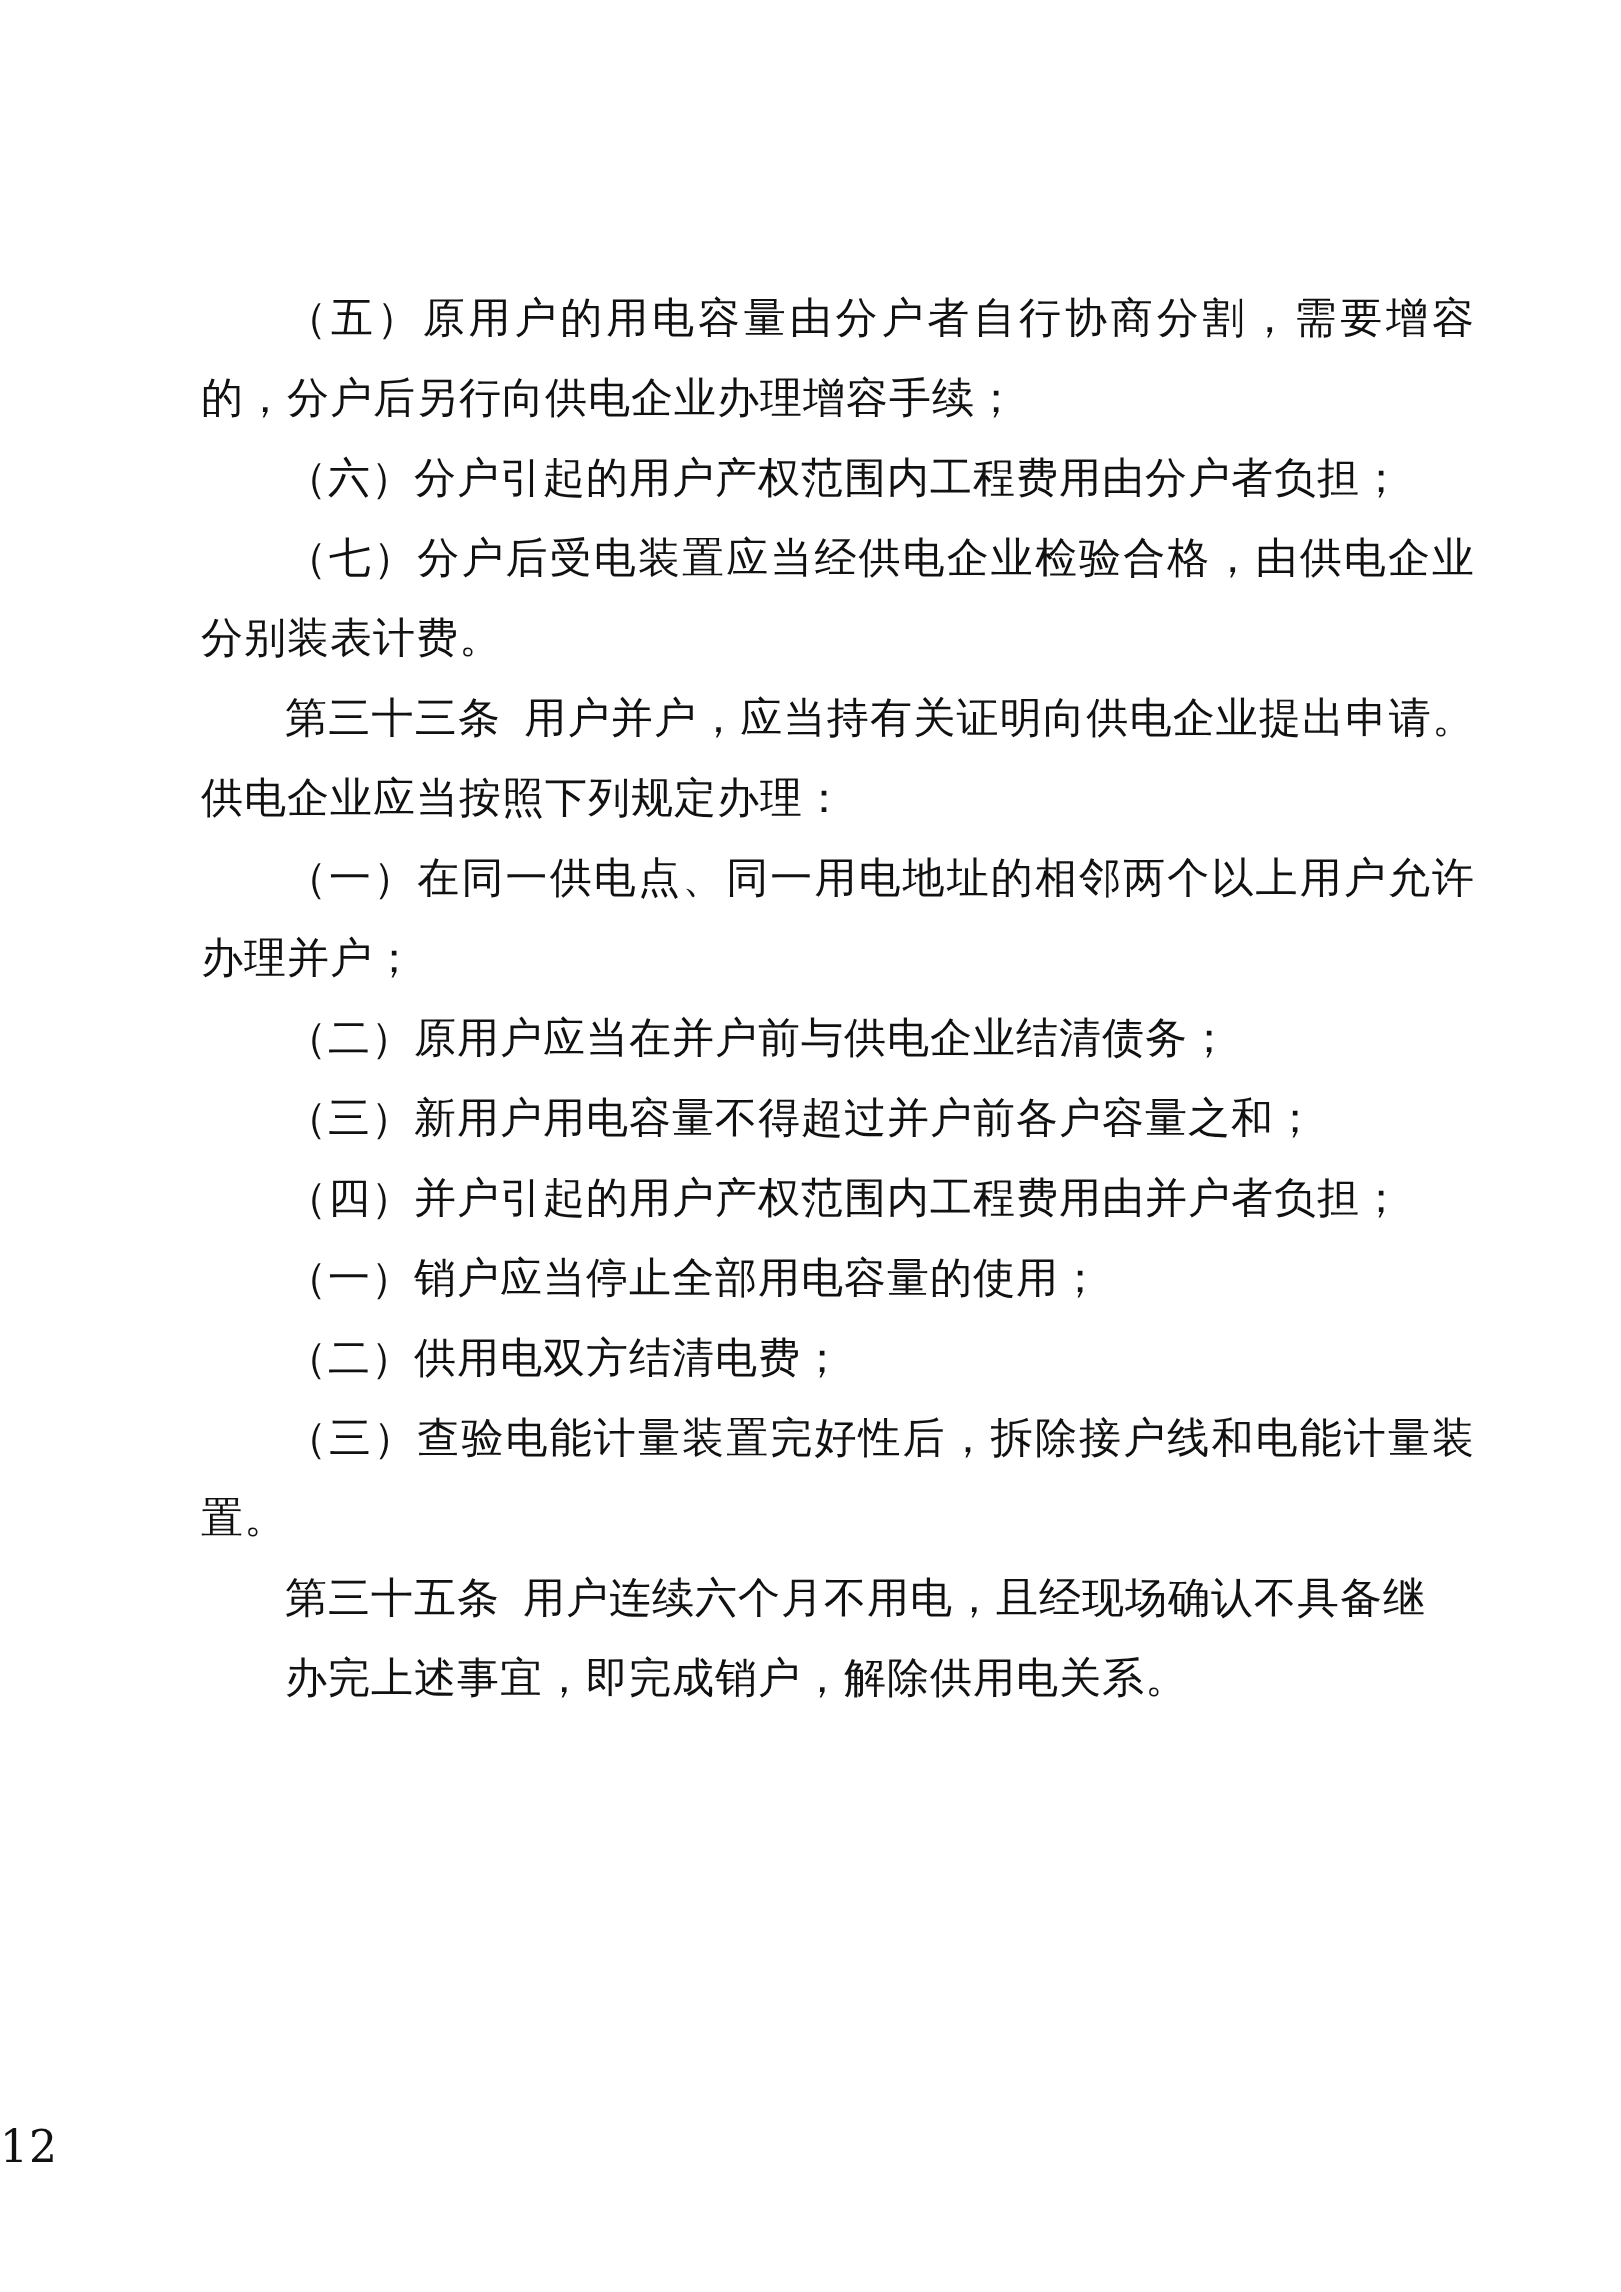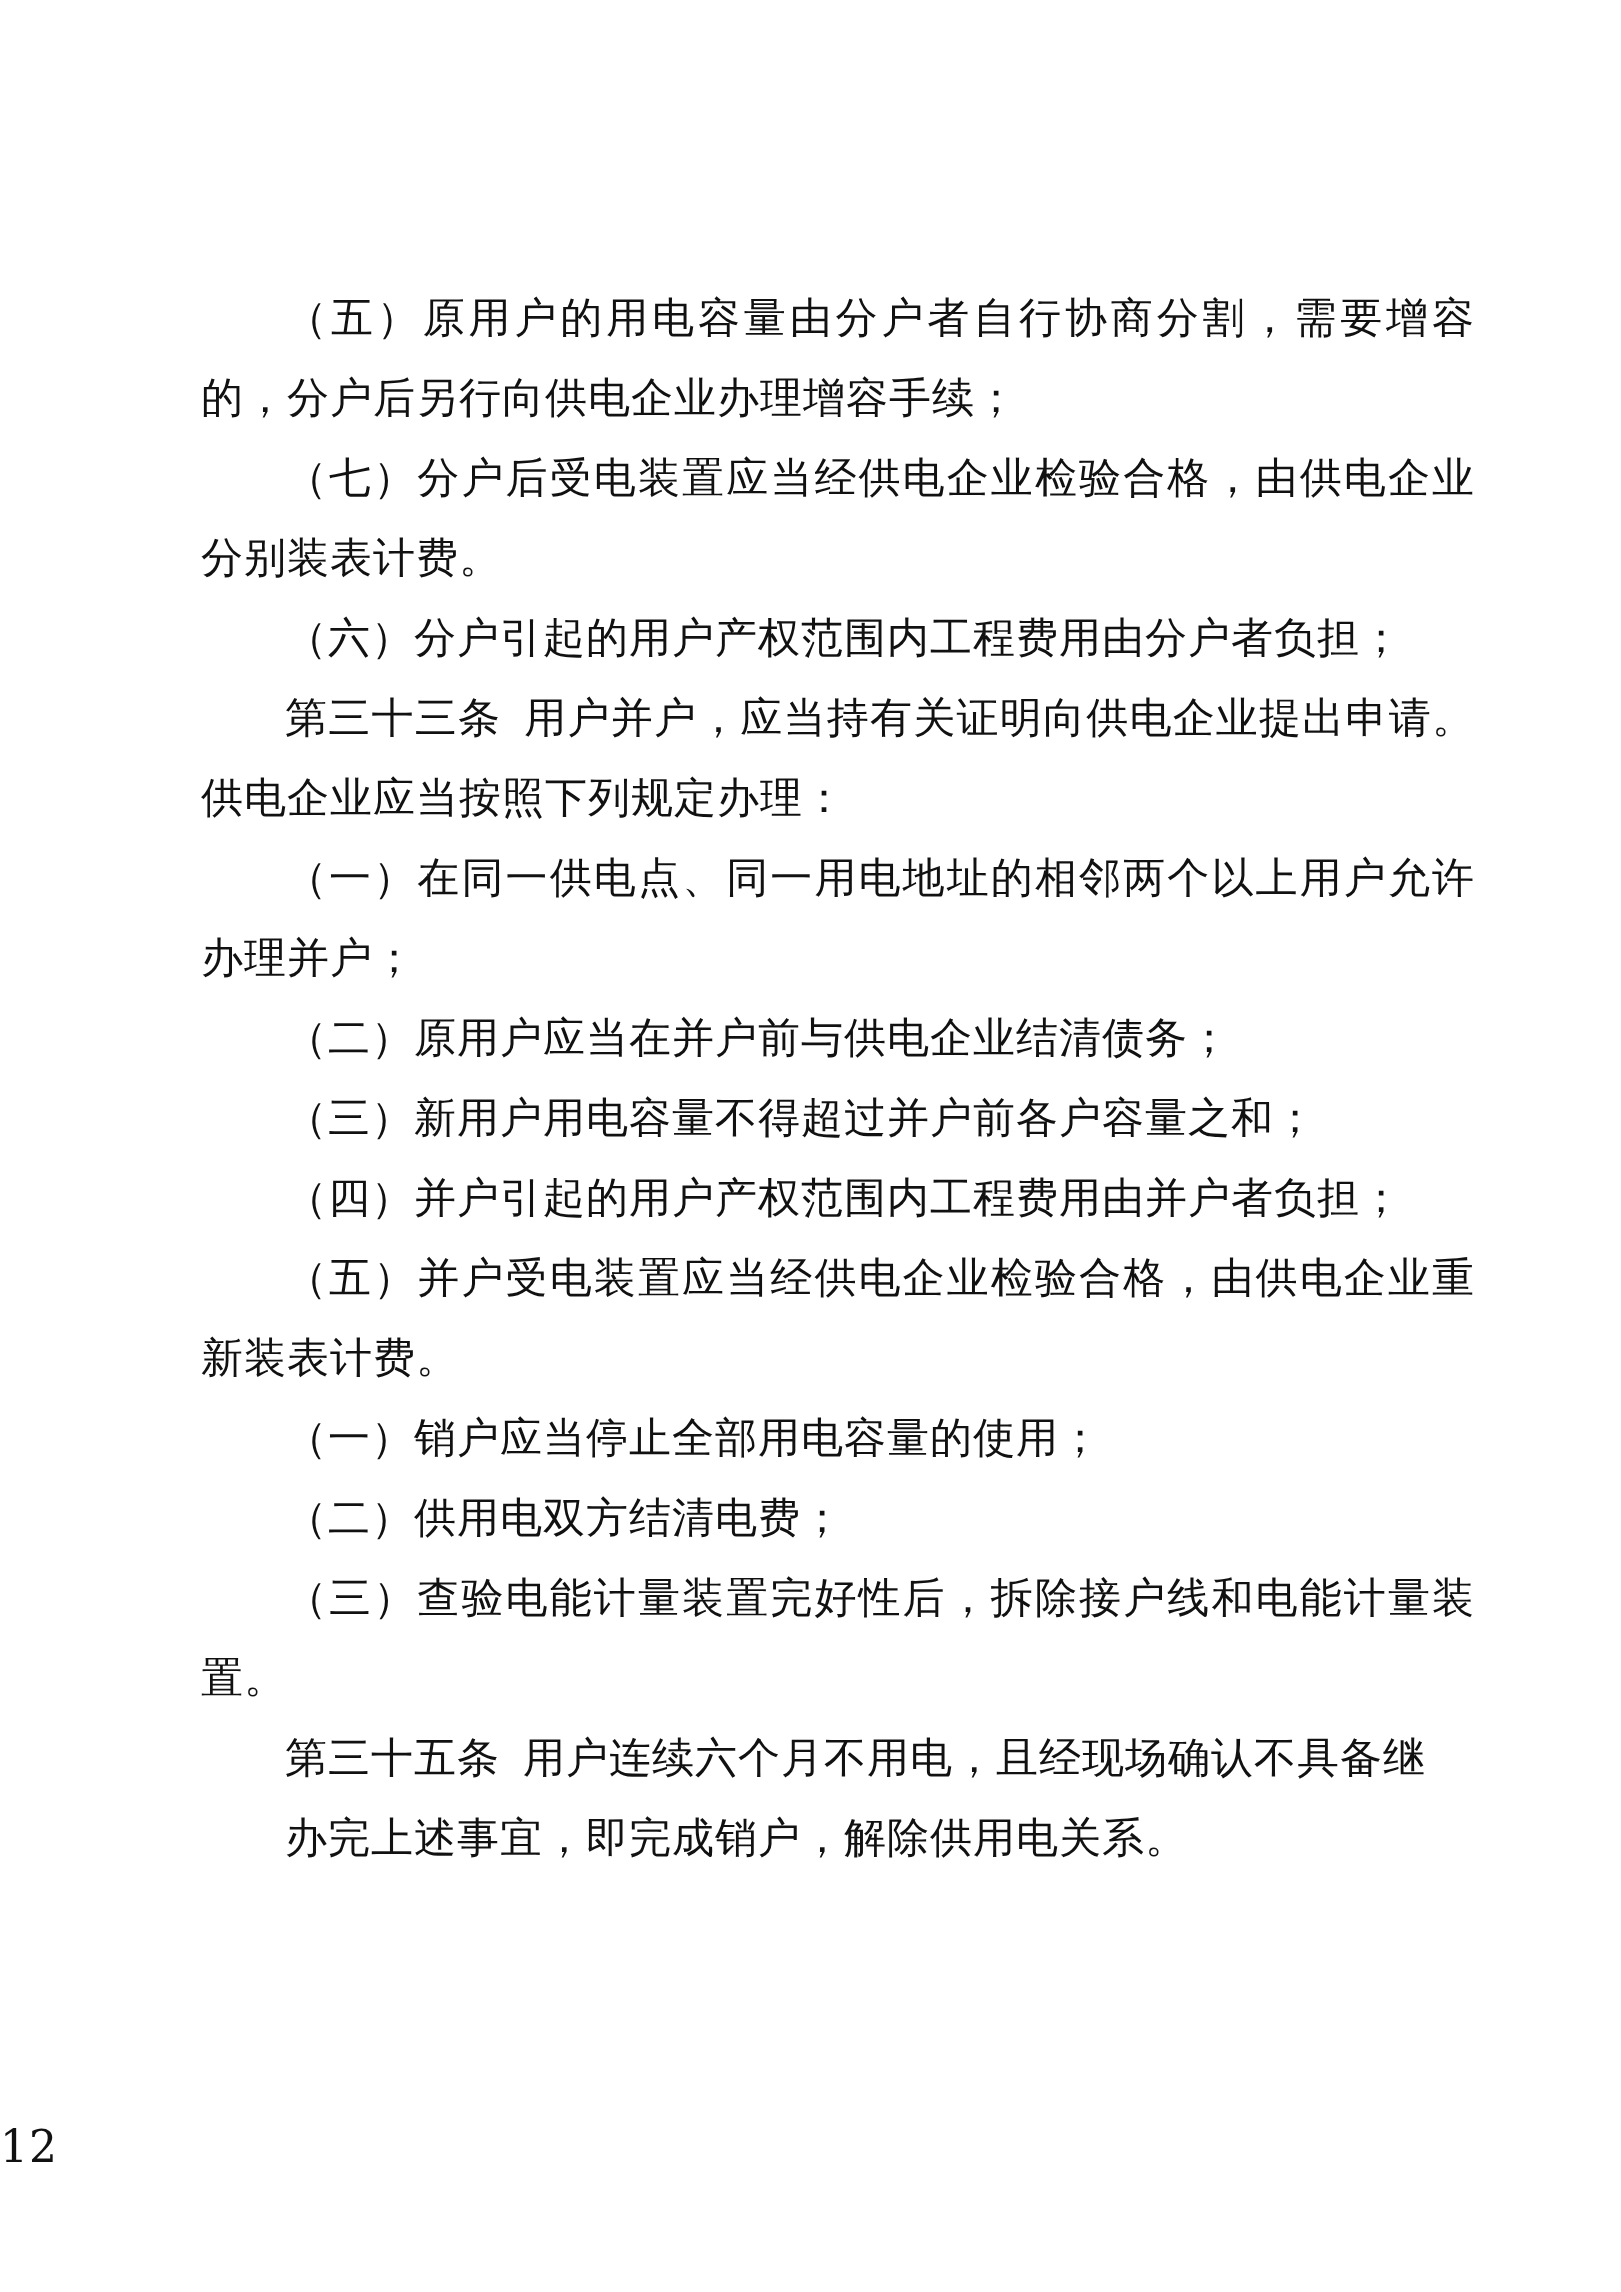--- a/index.html
+++ b/index.html
@@ -50,28 +50,27 @@
     letter-spacing: 1px;
   }
 </style>
 </head>
 <body>
 
 <div class="page">
 
   <div class="content">
     <p class="para"><b class="lead"></b><span>（五）原用户的用电容量由分户者自行协商分割，需要增容的，分户后另行向供电企业办理增容手续；</span></p>
+    <p class="para"><b class="lead"></b><span>（六）分户引起的用户产权范围内工程费用由分户者负担；</span></p>
     <p class="para"><b class="lead"></b><span>（七）分户后受电装置应当经供电企业检验合格，由供电企业分别装表计费。</span></p>
-    <p class="para"><b class="lead"></b><span>（六）分户引起的用户产权范围内工程费用由分户者负担；</span></p>
     <p class="para"><b class="lead">第三十三条</b><span>用户并户，应当持有关证明向供电企业提出申请。供电企业应当按照下列规定办理：</span></p>
     <p class="para"><b class="lead"></b><span>（一）在同一供电点、同一用电地址的相邻两个以上用户允许办理并户；</span></p>
     <p class="para"><b class="lead"></b><span>（二）原用户应当在并户前与供电企业结清债务；</span></p>
     <p class="para"><b class="lead"></b><span>（三）新用户用电容量不得超过并户前各户容量之和；</span></p>
     <p class="para"><b class="lead"></b><span>（四）并户引起的用户产权范围内工程费用由并户者负担；</span></p>
-    <p class="para"><b class="lead"></b><span>（五）并户受电装置应当经供电企业检验合格，由供电企业重新装表计费。</span></p>
     <p class="para"><b class="lead"></b><span>（一）销户应当停止全部用电容量的使用；</span></p>
     <p class="para"><b class="lead"></b><span>（二）供用电双方结清电费；</span></p>
     <p class="para"><b class="lead"></b><span>（三）查验电能计量装置完好性后，拆除接户线和电能计量装置。</span></p>
     <p class="para"><b class="lead">第三十五条</b><span>用户连续六个月不用电，且经现场确认不具备继</span></p>
     <p class="para"><b class="lead"></b><span>办完上述事宜，即完成销户，解除供用电关系。</span></p>
   </div>
 
   <div class="footer">12</div>
 
 </div>

